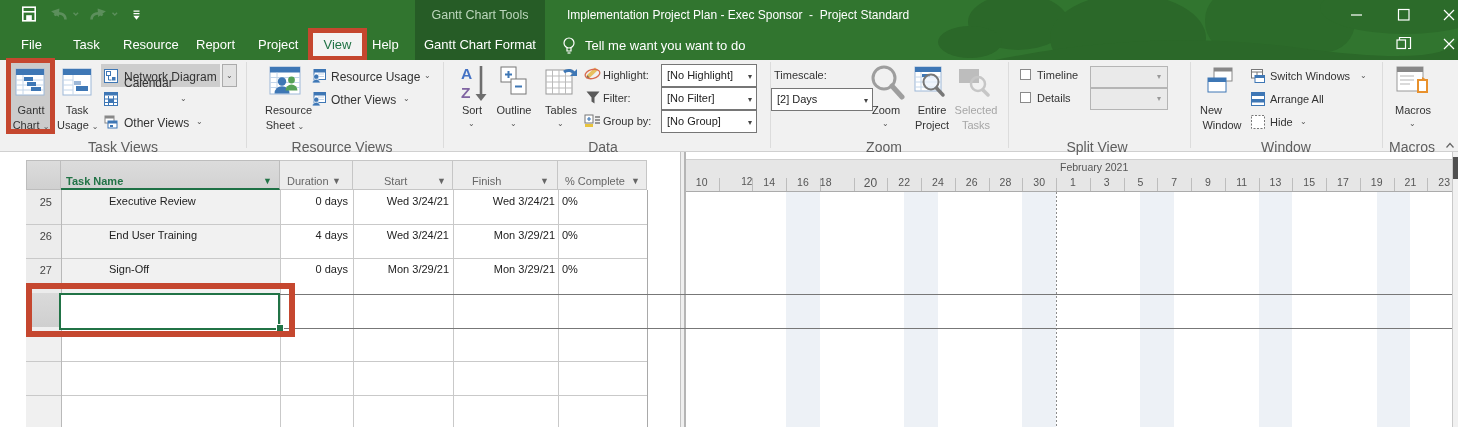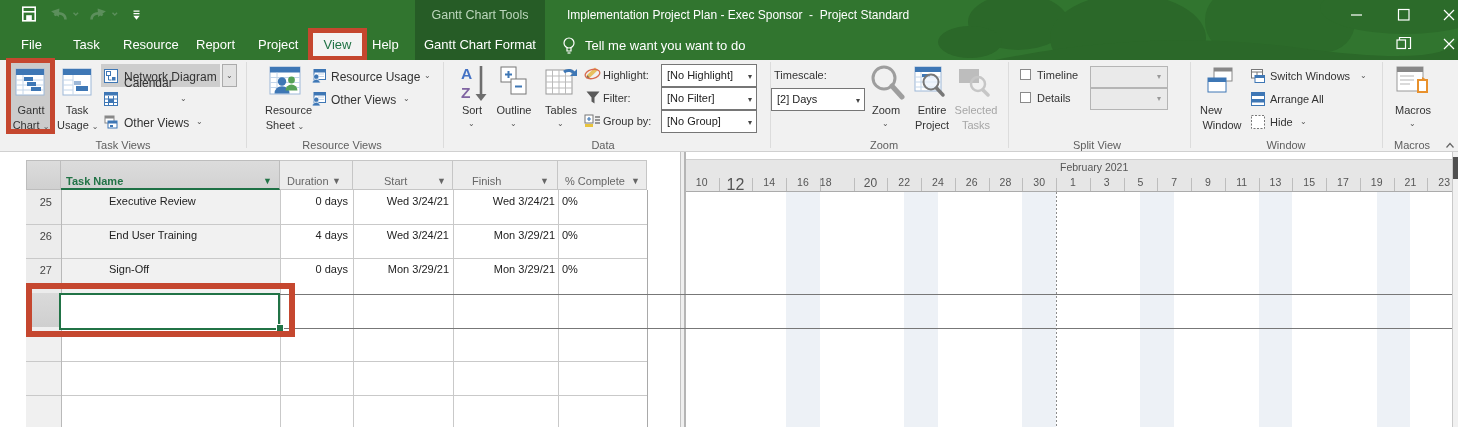--- a/index.html
+++ b/index.html
@@ -9,21 +9,21 @@
   .abs { position:absolute; }
   
   #titlebar { left:0; top:0; width:1458px; height:30px; background:#31752F; }
   #tabrow { left:0; top:30px; width:1458px; height:30px; background:#31752F; }
   .darkblk { background:#265c26; }
   .wtxt { color:#fff; font-size:13px; }
   .tabtxt { color:#fff; font-size:13px; line-height:30px; }
   
   #ribbon { left:0; top:60px; width:1458px; height:92px; background:#F1F1F1; border-bottom:1px solid #D0D0D0; }
   .gsep { position:absolute; top:2px; width:1px; height:86px; background:#DCDCDC; }
-  .glabel { position:absolute; top:139px; width:120px; text-align:center; font-size:11px; color:#5E5E5E; }
+  .glabel { position:absolute; top:139px; width:120px; text-align:center; font-size:14px; color:#5E5E5E; }
   .btxt { position:absolute; font-size:11px; color:#333; white-space:nowrap; }
   .chev { position:absolute; font-size:8px; color:#555; }
   .ddbox { position:absolute; background:#fff; border:1px solid #767676; font-size:11px; color:#222; line-height:21px; padding-left:5px; }
   .ddarrow { position:absolute; right:4px; top:0; font-size:8px; color:#444; }
   
   .cell { position:absolute; font-size:11px; color:#222; white-space:nowrap; }
   .hline { position:absolute; height:1px; background:#C9C9C9; }
   .vline { position:absolute; width:1px; background:#C9C9C9; }
   .redbox { position:absolute; border:5px solid #C5472F; }
 </style>
@@ -231,21 +231,21 @@
     <svg class="abs" style="left:584px;top:114px;width:17px;height:14px" viewBox="0 0 17 14">
       <rect x="1" y="1" width="8" height="8" fill="#fff" stroke="#777"></rect>
       <path d="M3 5 h4 M5 3 v4" stroke="#3E77B5" stroke-width="1.2"></path>
       <rect x="1" y="10" width="8" height="3" fill="#E8C33D"></rect>
       <path d="M11 3 h5 M11 6 h5 M11 9 h5" stroke="#777" stroke-width="1.4"></path>
     </svg>
     <div class="btxt" style="left:603px;top:115px">Group by:</div>
     <div class="ddbox" style="left:661px;top:110px;width:96px;height:23px">[No Group]<span class="ddarrow" style="line-height:23px">▾</span></div>
 
     <div class="btxt" style="left:774px;top:69px">Timescale:</div>
-    <div class="ddbox" style="left:771px;top:88px;width:94px;height:23px">[2] Days<span class="ddarrow" style="line-height:23px">▾</span></div>
+    <div class="ddbox" style="left:771px;top:88px;width:102px;height:23px">[2] Days<span class="ddarrow" style="line-height:23px">▾</span></div>
     <svg class="abs" style="left:869px;top:64px;width:36px;height:38px" viewBox="0 0 36 38">
       <circle cx="15" cy="14" r="11" fill="none" stroke="#9E9E9E" stroke-width="3"></circle>
       <path d="M23 22 L33 33" stroke="#9E9E9E" stroke-width="5" stroke-linecap="round"></path>
     </svg>
     <div class="btxt" style="left:866px;top:104px;width:40px;text-align:center">Zoom</div>
     <div class="chev" style="left:882px;top:119px">⌄</div>
     <svg class="abs" style="left:914px;top:66px;width:32px;height:32px" viewBox="0 0 32 32">
       <rect x="1" y="1" width="26" height="24" fill="#fff" stroke="#9DB8D8"></rect>
       <rect x="1" y="1" width="26" height="5" fill="#3E77B5"></rect>
       <path d="M7 6 V25 M1 11 h26 M1 16 h26 M1 21 h26" stroke="#C4D6EA" fill="none"></path>
@@ -404,21 +404,21 @@
         <div class="abs" style="left:1224.8px;top:177.5px;width:1px;height:13.5px;background:#BDBDBD"></div>
         <div class="abs" style="left:1258.5px;top:177.5px;width:1px;height:13.5px;background:#BDBDBD"></div>
         <div class="abs" style="left:1292.3px;top:177.5px;width:1px;height:13.5px;background:#BDBDBD"></div>
         <div class="abs" style="left:1326.0px;top:177.5px;width:1px;height:13.5px;background:#BDBDBD"></div>
         <div class="abs" style="left:1359.8px;top:177.5px;width:1px;height:13.5px;background:#BDBDBD"></div>
         <div class="abs" style="left:1393.5px;top:177.5px;width:1px;height:13.5px;background:#BDBDBD"></div>
         <div class="abs" style="left:1427.3px;top:177.5px;width:1px;height:13.5px;background:#BDBDBD"></div>
       </div>
     <div id="daynums">
         <div class="cell" style="left:684.8px;top:176px;width:33.8px;text-align:center;color:#555;font-size:10.5px">10</div>
-        <div class="cell" style="left:718.5px;top:176px;width:33.8px;text-align:center;color:#555;font-size:16px">12</div>
+        <div class="cell" style="left:718.5px;top:176px;width:33.8px;text-align:right;color:#555;font-size:10px">12</div>
         <div class="cell" style="left:752.3px;top:176px;width:33.8px;text-align:center;color:#555;font-size:10.5px">14</div>
         <div class="cell" style="left:786.0px;top:176px;width:33.8px;text-align:center;color:#555;font-size:10.5px">16</div>
         <div class="cell" style="left:819.8px;top:176px;width:33.8px;text-align:left;color:#555;font-size:10.5px">18</div>
         <div class="cell" style="left:853.5px;top:176px;width:33.8px;text-align:center;color:#555;font-size:12px">20</div>
         <div class="cell" style="left:887.3px;top:176px;width:33.8px;text-align:center;color:#555;font-size:10.5px">22</div>
         <div class="cell" style="left:921.0px;top:176px;width:33.8px;text-align:center;color:#555;font-size:10.5px">24</div>
         <div class="cell" style="left:954.8px;top:176px;width:33.8px;text-align:center;color:#555;font-size:10.5px">26</div>
         <div class="cell" style="left:988.5px;top:176px;width:33.8px;text-align:center;color:#555;font-size:10.5px">28</div>
         <div class="cell" style="left:1022.3px;top:176px;width:33.8px;text-align:center;color:#555;font-size:10.5px">30</div>
         <div class="cell" style="left:1056.0px;top:176px;width:33.8px;text-align:center;color:#555;font-size:10.5px">1</div>

